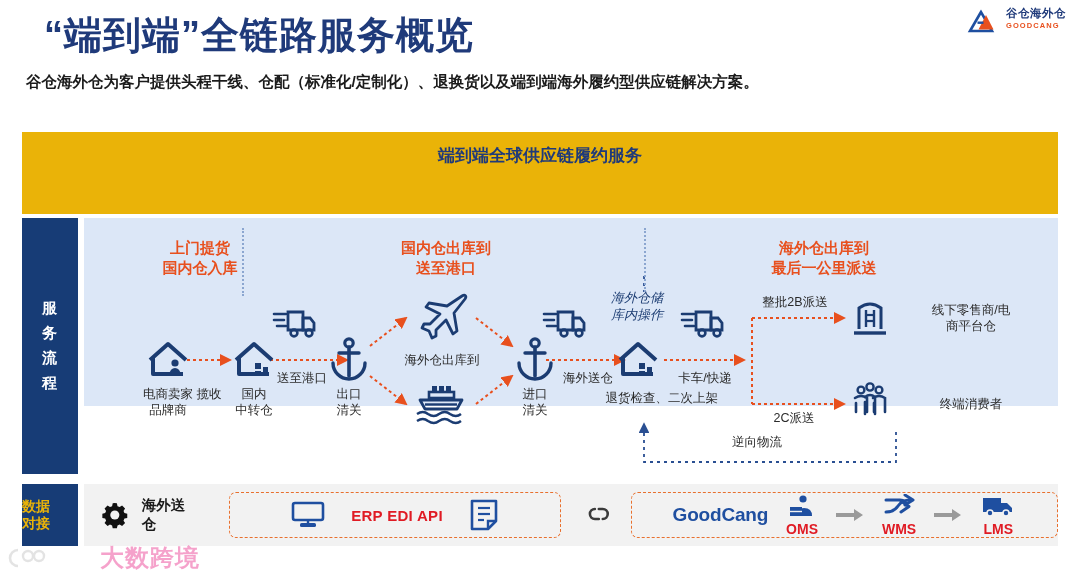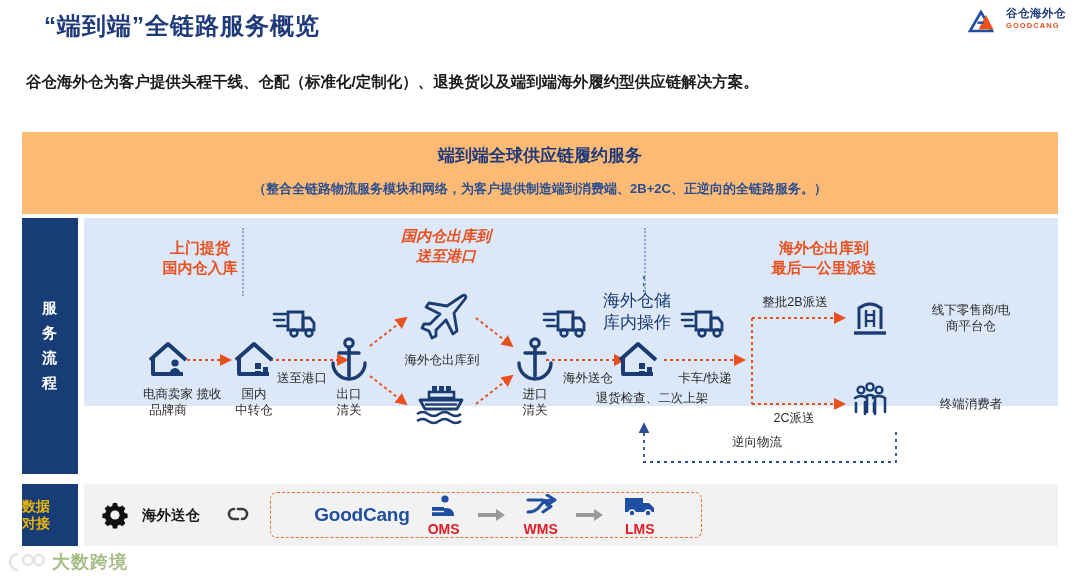--- a/index.html
+++ b/index.html
@@ -7,39 +7,39 @@
     width: 1080px; height: 576px;
     background: #ffffff;
     font-family: "Liberation Sans", "DejaVu Sans", sans-serif;
     overflow: hidden;
   }
   .page { position: relative; width: 1080px; height: 576px; }
 
   
   .title {
     position: absolute; left: 44px; top: 10px;
-    font-size: 24px; font-weight: bold; color: #1F3A7A;
+    font-size: 38px; font-weight: bold; color: #1F3A7A;
     letter-spacing: 1px; white-space: nowrap;
   }
   .subtitle {
     position: absolute; left: 26px; top: 72px;
     font-size: 15.5px; font-weight: bold; color: #1b1b1b;
     white-space: nowrap;
   }
 
   
   .logo { position: absolute; right: 14px; top: 8px; display: flex; align-items: flex-start; gap: 5px; }
   .logo-text { display: flex; flex-direction: column; line-height: 1; }
   .logo-cn { font-size: 11.5px; font-weight: bold; color: #1F3A7A; letter-spacing: .5px; }
   .logo-en { font-size: 7.5px; font-weight: bold; color: #E8501E; letter-spacing: 1.1px; margin-top: 2px; }
 
   
   .banner {
     position: absolute; left: 22px; top: 132px; width: 1036px; height: 82px;
-    background: #fdba74;
+    background: #eab308;
   }
   .banner-title {
     position: absolute; left: 0; right: 0; top: 12px; text-align: center;
     font-size: 17px; font-weight: bold; color: #1F3A7A;
   }
   .banner-sub {
     position: absolute; left: 0; right: 0; top: 48px; text-align: center;
     font-size: 13px; font-weight: bold; color: #2A4F92;
   }
 
@@ -95,21 +95,21 @@
   .gc-text { font-size: 19px; font-weight: bold; color: #1F4FA0; letter-spacing: -.2px; }
   .sys-abbr { font-size: 14px; font-weight: bold; color: #E01B24; text-align: center; margin-top: 1px; }
   .sys-cell { display: flex; flex-direction: column; align-items: center; }
 
   
   .watermark {
     position: absolute; left: 6px; bottom: 2px;
     display: flex; align-items: center; gap: 4px;
     opacity: .5;
   }
-  .wm-text { font-size: 18px; font-weight: bold; color: #4d7c0f; letter-spacing: 1px; }
+  .wm-text { font-size: 24px; font-weight: bold; color: #ec4899; letter-spacing: 1px; margin-left: 48px; }
 </style>
 </head>
 <body>
 
 <div class="page">
 
   <div class="title">“端到端”全链路服务概览</div>
   <div class="subtitle">谷仓海外仓为客户提供头程干线、仓配（标准化/定制化）、退换货以及端到端海外履约型供应链解决方案。</div>
 
   <div class="logo">
@@ -119,21 +119,20 @@
       <rect x="10.5" y="13.5" width="6" height="2.4" fill="#1F4FA0"></rect>
     </svg>
     <div class="logo-text">
       <span class="logo-cn">谷仓海外仓</span>
       <span class="logo-en">GOODCANG</span>
     </div>
   </div>
 
   <div class="banner">
     <div class="banner-title">端到端全球供应链履约服务</div>
-    <div class="banner-sub">（整合全链路物流服务模块和网络，为客户提供制造端到消费端、2B+2C、正逆向的全链路服务。）</div>
   </div>
 
   <div class="flow-sidebar">
     <span>服</span>
     <span>务</span>
     <span>流</span>
     <span>程</span>
   </div>
 
   <div class="flow-panel">
@@ -172,21 +171,21 @@
 
       <path d="M812,214 L812,244 L560,244 L560,206" stroke="#2A4F92" stroke-width="1.8" stroke-dasharray="3,4" fill="none" marker-end="url(#ar-b)"></path>
 
       <path d="M560,58 L560,74" stroke="#2A4F92" stroke-width="1.8" stroke-dasharray="3,4" fill="none"></path>
     </svg>
 
     <div class="sect-title" style="left:36px; top:20px; width:160px;">
       <span>上门提货</span><br>
       <span>国内仓入库</span>
     </div>
-    <div class="sect-title" style="left:272px; top:8px; width:180px;font-style:italic;">
+    <div class="sect-title" style="left:272px; top:20px; width:180px;">
       <span>国内仓出库到</span><br>
       <span>送至港口</span>
     </div>
     <div class="sect-title" style="left:630px; top:20px; width:220px;">
       <span>海外仓出库到</span><br>
       <span>最后一公里派送</span>
     </div>
 
     <div class="vdiv" style="left:158px; top:10px; height:68px;"></div>
     <div class="vdiv" style="left:560px; top:10px; height:64px;"></div>
@@ -290,34 +289,34 @@
         <path d="M16 6 H31 V24 H16 Z" fill="none" stroke="#1B3C72" stroke-width="2.8"></path>
         <path d="M31 12 H38 L42 17 V24 H31 Z" fill="none" stroke="#1B3C72" stroke-width="2.8"></path>
         <circle cx="22" cy="27" r="3.4" fill="none" stroke="#1B3C72" stroke-width="2.6"></circle>
         <circle cx="37" cy="27" r="3.4" fill="none" stroke="#1B3C72" stroke-width="2.6"></circle>
       </svg>
     </div>
     <div class="cap" style="left:462px; top:152px; width:84px;">
       <span>海外送仓</span>
     </div>
 
-    <div class="cap blue" style="left:498px; top:72px; width:110px; font-size:17px;">
+    <div class="cap blue" style="left:498px; top:72px; width:110px; font-size:13px;font-style:italic;">
       <span>海外仓储</span><br>
       <span>库内操作</span>
     </div>
     <div class="node" style="left:532px; top:118px;">
       <svg class="ico" width="44" height="44" viewBox="0 0 44 44">
         <path d="M4 24 L22 8 L40 24" fill="none" stroke="#1B3C72" stroke-width="4" stroke-linejoin="round"></path>
         <path d="M7 22 L7 38 L37 38" fill="none" stroke="#1B3C72" stroke-width="4" stroke-linejoin="round"></path>
         <rect x="23" y="27" width="6" height="6" fill="#1B3C72"></rect>
         <rect x="31" y="31" width="5" height="5" fill="#1B3C72"></rect>
         <rect x="23" y="35" width="6" height="3" fill="#1B3C72"></rect>
       </svg>
     </div>
-    <div class="cap" style="left:478px; top:172px; width:180px;">
+    <div class="cap" style="left:454px; top:172px; width:180px;text-align:right;">
       <span>退货检查、二次上架</span>
     </div>
 
     <div class="node" style="left:596px; top:88px;">
       <svg class="ico" width="46" height="34" viewBox="0 0 46 34">
         <path d="M2 8 H14 M2 14 H12 M5 20 H14" stroke="#1B3C72" stroke-width="2.6" stroke-linecap="round"></path>
         <path d="M16 6 H31 V24 H16 Z" fill="none" stroke="#1B3C72" stroke-width="2.8"></path>
         <path d="M31 12 H38 L42 17 V24 H31 Z" fill="none" stroke="#1B3C72" stroke-width="2.8"></path>
         <circle cx="22" cy="27" r="3.4" fill="none" stroke="#1B3C72" stroke-width="2.6"></circle>
         <circle cx="37" cy="27" r="3.4" fill="none" stroke="#1B3C72" stroke-width="2.6"></circle>
@@ -378,20 +377,35 @@
   <div class="data-panel">
 
     <div style="display:flex; align-items:center; margin-left:16px;">
       <svg width="30" height="30" viewBox="0 0 30 30">
         <path d="M15 2 l2.6 .5 .7 3.1 2.3 1 2.7-1.7 3.3 3.3 -1.7 2.7 1 2.3 3.1 .7 0 4.6 -3.1 .7 -1 2.3 1.7 2.7 -3.3 3.3 -2.7-1.7 -2.3 1 -.7 3.1 -4.6 0 -.7-3.1 -2.3-1 -2.7 1.7 -3.3-3.3 1.7-2.7 -1-2.3 -3.1-.7 0-4.6 3.1-.7 1-2.3 -1.7-2.7 3.3-3.3 2.7 1.7 2.3-1 .7-3.1 Z" fill="#111111" transform="scale(0.92) translate(1,1)"></path>
         <circle cx="15" cy="15" r="4.6" fill="#F2F2F2"></circle>
       </svg>
       <span class="sys-label">海外送仓</span>
     </div>
 
+    <div class="dash-box" style="margin-left:30px; width:336px; justify-content:center; gap:26px;">
+      <svg width="34" height="28" viewBox="0 0 34 28">
+        <rect x="2" y="2" width="30" height="17" rx="2" fill="none" stroke="#1F4FA0" stroke-width="2.6"></rect>
+        <rect x="9" y="22" width="16" height="4" rx="1.6" fill="#1F4FA0"></rect>
+        <line x1="17" y1="19" x2="17" y2="22" stroke="#1F4FA0" stroke-width="2.4"></line>
+      </svg>
+      <span class="erp-text">ERP EDI API</span>
+      <svg width="30" height="32" viewBox="0 0 30 32">
+        <path d="M3 2 H27 V22 L19 30 H3 Z" fill="none" stroke="#1F4FA0" stroke-width="2.6" stroke-linejoin="round"></path>
+        <path d="M19 30 L19 22 L27 22" fill="none" stroke="#1F4FA0" stroke-width="2.4"></path>
+        <line x1="9" y1="9" x2="21" y2="9" stroke="#1F4FA0" stroke-width="2.2"></line>
+        <line x1="9" y1="15" x2="21" y2="15" stroke="#1F4FA0" stroke-width="2.2"></line>
+        <line x1="9" y1="21" x2="15" y2="21" stroke="#1F4FA0" stroke-width="2.2"></line>
+      </svg>
+    </div>
 
     <svg width="32" height="26" viewBox="0 0 32 26" style="margin-left:22px;">
       <path d="M12 7 a5 5 0 0 0 0 10 h4" fill="none" stroke="#3b3b3b" stroke-width="2.6" stroke-linecap="round"></path>
       <path d="M20 17 a5 5 0 0 0 0 -10 h-4" fill="none" stroke="#3b3b3b" stroke-width="2.6" stroke-linecap="round"></path>
     </svg>
 
     <div class="dash-box" style="margin-left:16px; width:432px; justify-content:center; gap:18px;">
       <span class="gc-text">GoodCang</span>
 
       <div class="sys-cell">

